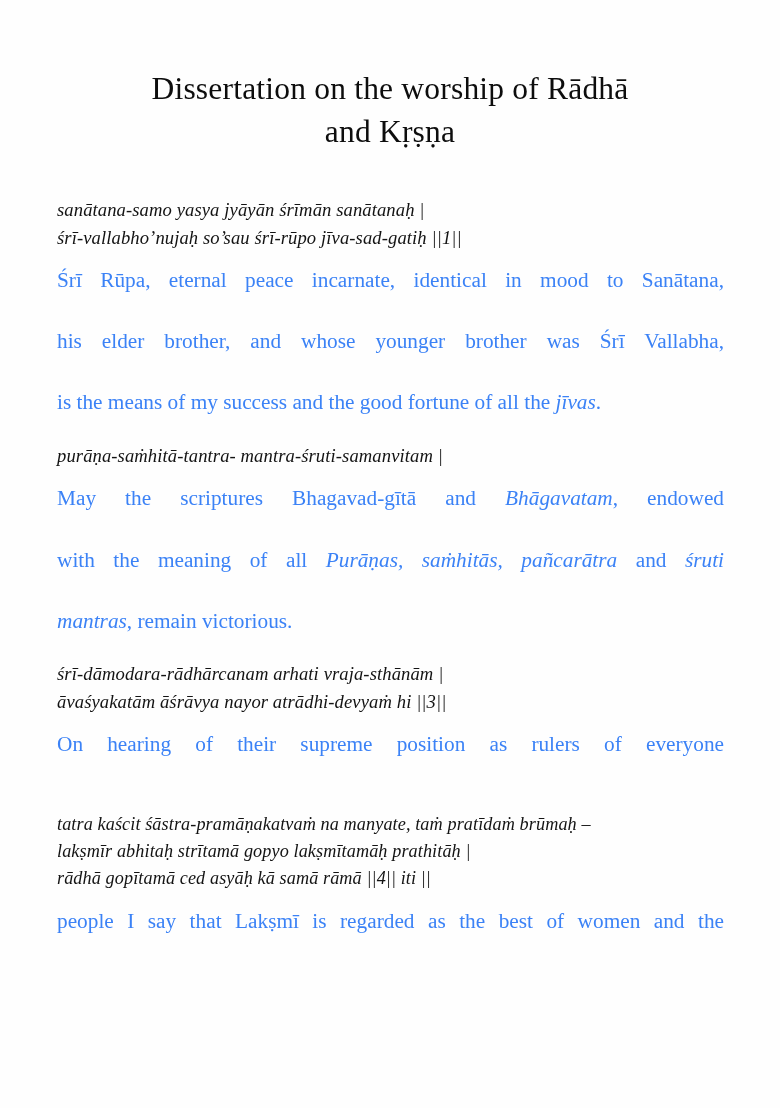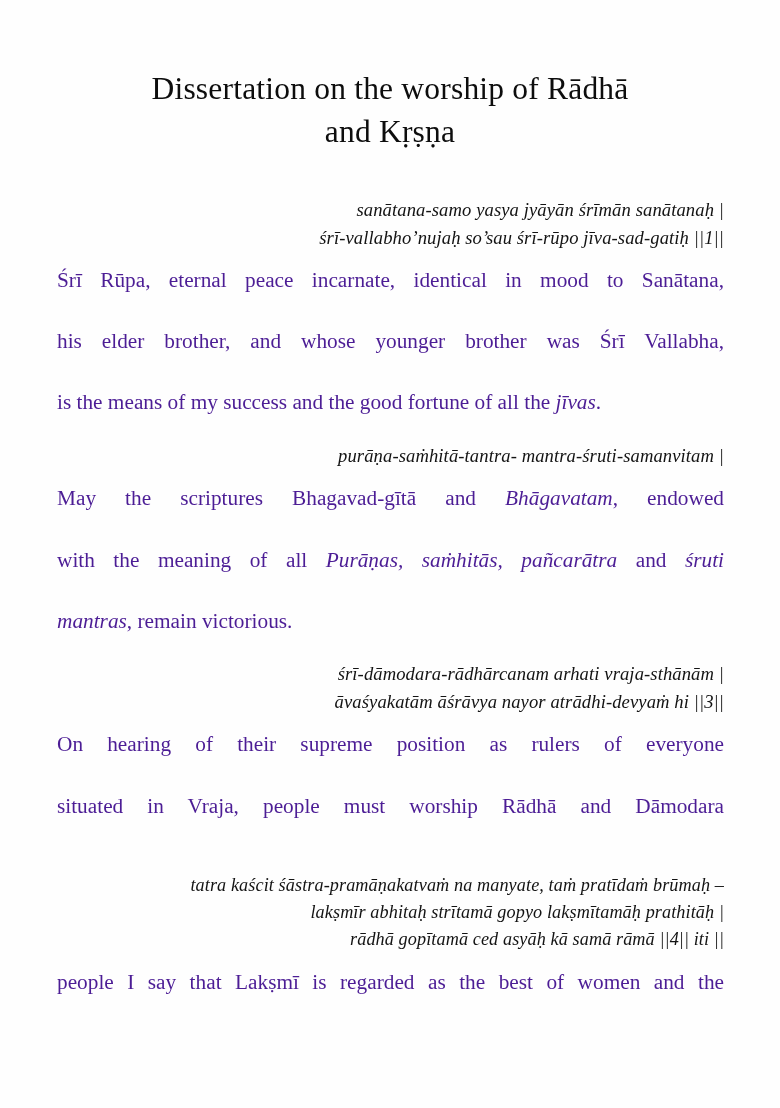--- a/index.html
+++ b/index.html
@@ -38,37 +38,37 @@
     left: 57px;
     top: 196px;
     width: 667px;
   }
 
   
   .verse {
     font-style: italic;
     font-size: 18.6px;
     line-height: 27.5px;
-    text-align: right;
+    text-align: left;
     color: #131313;
     margin: 0;
     letter-spacing: 0.1px;
   }
   .verse .vline { display: block; white-space: pre-wrap; }
 
   
   .verse.wide { font-size: 18.2px; line-height: 27px; }
 
   
   .prose {
     font-size: 21.3px;
     line-height: 30.6px;
     text-align: justify;
     text-justify: inter-word;
-    color: #4c1d95;
+    color: #3b82f6;
     margin: 0;
     hyphens: none;
   }
   .prose .pline {
     display: block;
     text-align: justify;
     white-space: pre-wrap;
   }
   .prose .pline.last { text-align: left; }
   .prose em { font-style: italic; }
@@ -133,21 +133,20 @@
 
     <div class="verse">
       <span class="vline">śrī-dāmodara-rādhārcanam arhati vraja-sthānām |</span>
       <span class="vline">āvaśyakatām āśrāvya nayor atrādhi-devyaṁ hi ||3||</span>
     </div>
 
     <div class="gap-v-to-p"></div>
 
     <p class="prose">
       <span class="pline j">On hearing of their supreme position as rulers of everyone</span>
-      <span class="pline j">situated in Vraja, people must worship Rādhā and Dāmodara</span>
     </p>
 
     <div class="gap-p-to-v-sm"></div>
 
     <div class="verse wide">
       <span class="vline">tatra kaścit śāstra-pramāṇakatvaṁ na manyate, taṁ pratīdaṁ brūmaḥ –</span>
       <span class="vline">lakṣmīr abhitaḥ strītamā gopyo lakṣmītamāḥ prathitāḥ |</span>
       <span class="vline">rādhā gopītamā ced asyāḥ kā samā rāmā ||4|| iti ||</span>
     </div>
 

